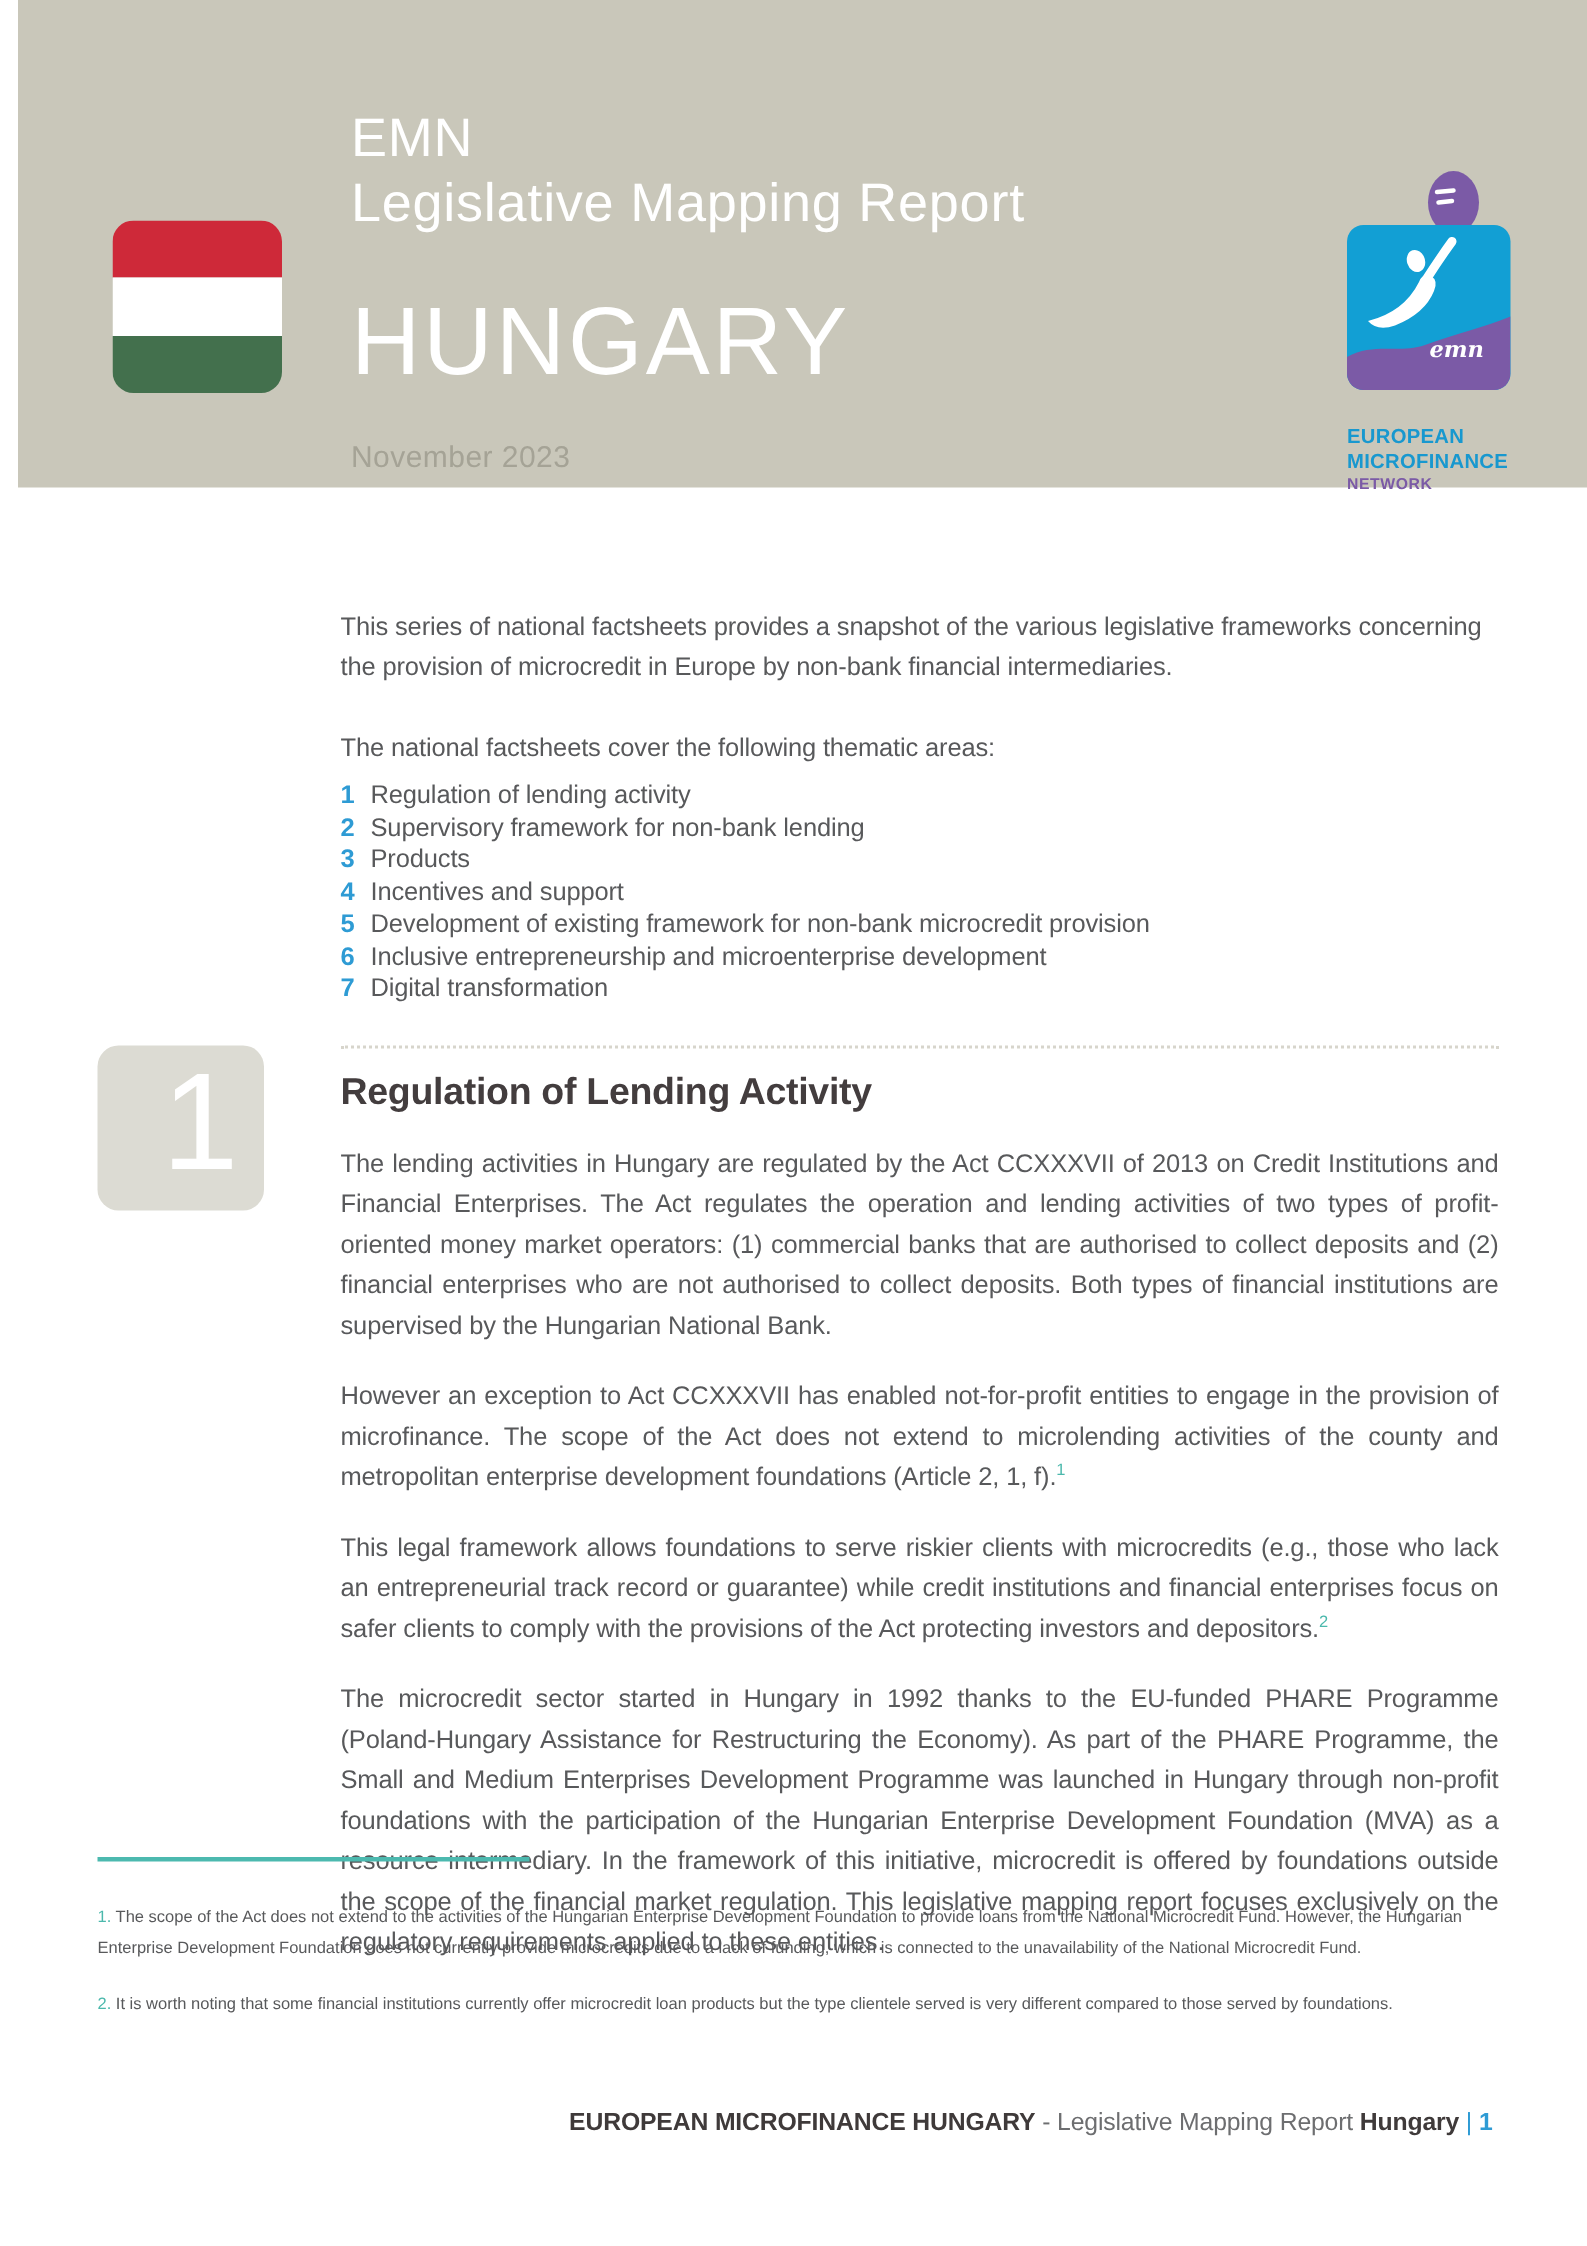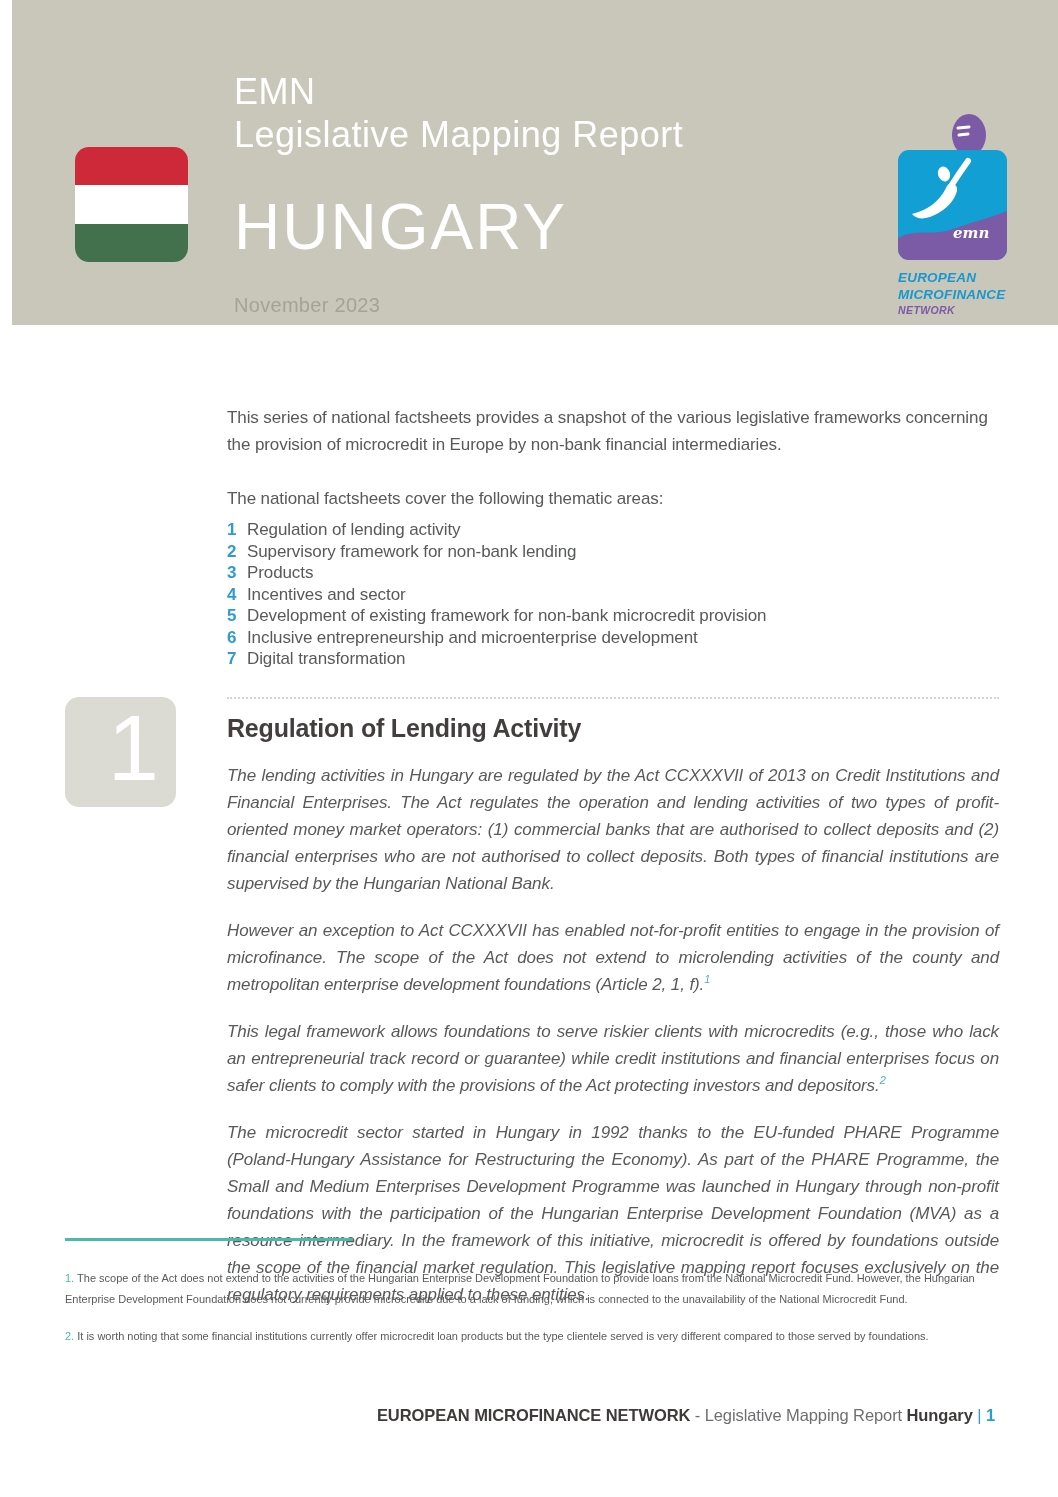--- a/index.html
+++ b/index.html
@@ -51,21 +51,21 @@
   }
   .report-date {
     color: #a5a396;
     font-size: 20px;
     margin-top: 32px;
     letter-spacing: 0.3px;
   }
 
   
   .emn-logo { position: absolute; left: 886px; top: 114px; width: 114px; }
-  .emn-logo-text { margin-top: 3px; font-style: italic; }
+  .emn-logo-text { margin-top: 15px; }
   .emn-logo-text .l1, .emn-logo-text .l2 {
     color: #1898cf; font-weight: bold; font-size: 13.5px; line-height: 17px; letter-spacing: 0.2px;
   }
   .emn-logo-text .l3 {
     color: #7b5aa6; font-weight: bold; font-size: 10.5px; line-height: 14px; letter-spacing: 0.4px;
   }
 
   
   .intro {
     position: absolute;
@@ -111,21 +111,20 @@
     font-weight: bold;
     letter-spacing: -0.2px;
     margin: 2px 0 19px 0;
   }
   .section-content p {
     margin: 0 0 20px 0;
     font-size: 17px;
     line-height: 27px;
     letter-spacing: -0.1px;
     text-align: justify;
-    font-style: italic;
   }
   .fn-ref { color: #4bb8ac; font-size: 11px; vertical-align: super; line-height: 0; }
 
   
   .footnotes {
     position: absolute;
     left: 65px; top: 1238px;
     width: 925px;
   }
   .fn-rule { width: 288px; height: 3px; background: #4cb9af; margin-bottom: 27px; }
@@ -210,21 +209,21 @@
       <div class="row">
         <span class="num">2</span>
         <span>Supervisory framework for non-bank lending</span>
       </div>
       <div class="row">
         <span class="num">3</span>
         <span>Products</span>
       </div>
       <div class="row">
         <span class="num">4</span>
-        <span>Incentives and sector</span>
+        <span>Incentives and support</span>
       </div>
       <div class="row">
         <span class="num">5</span>
         <span>Development of existing framework for non-bank microcredit provision</span>
       </div>
       <div class="row">
         <span class="num">6</span>
         <span>Inclusive entrepreneurship and microenterprise development</span>
       </div>
       <div class="row">
@@ -245,16 +244,16 @@
     </div>
   </div>
 
   <div class="footnotes">
     <div class="fn-rule"></div>
     <div class="footnote"><span class="marker">1.</span><span> The scope of the Act does not extend to the activities of the Hungarian Enterprise Development Foundation to provide loans from the National Microcredit Fund. However, the Hungarian Enterprise Development Foundation does not currently provide microcredits due to a lack of funding, which is connected to the unavailability of the National Microcredit Fund.</span></div>
     <div class="footnote"><span class="marker">2.</span><span> It is worth noting that some financial institutions currently offer microcredit loan products but the type clientele served is very different compared to those served by foundations.</span></div>
   </div>
 
   <div class="footer">
-    <span class="dark">EUROPEAN MICROFINANCE NETWORK</span><span> - </span><span>Legislative Mapping Report </span><span class="dark">Hungary</span><span class="bar"> | </span><span class="page-num">1</span>
+    <span class="dark">EUROPEAN MICROFINANCE HUNGARY</span><span> - </span><span>Legislative Mapping Report </span><span class="dark">Hungary</span><span class="bar"> | </span><span class="page-num">1</span>
   </div>
 
 </div>
 
 </body></html>

